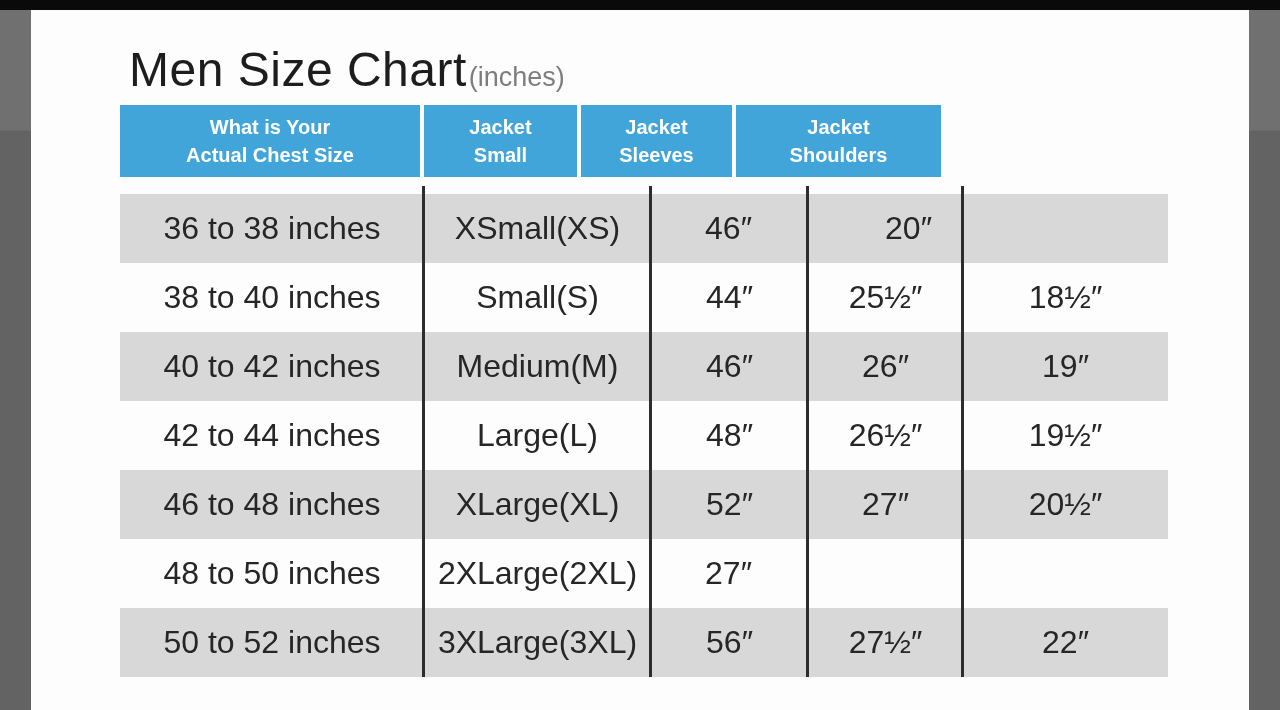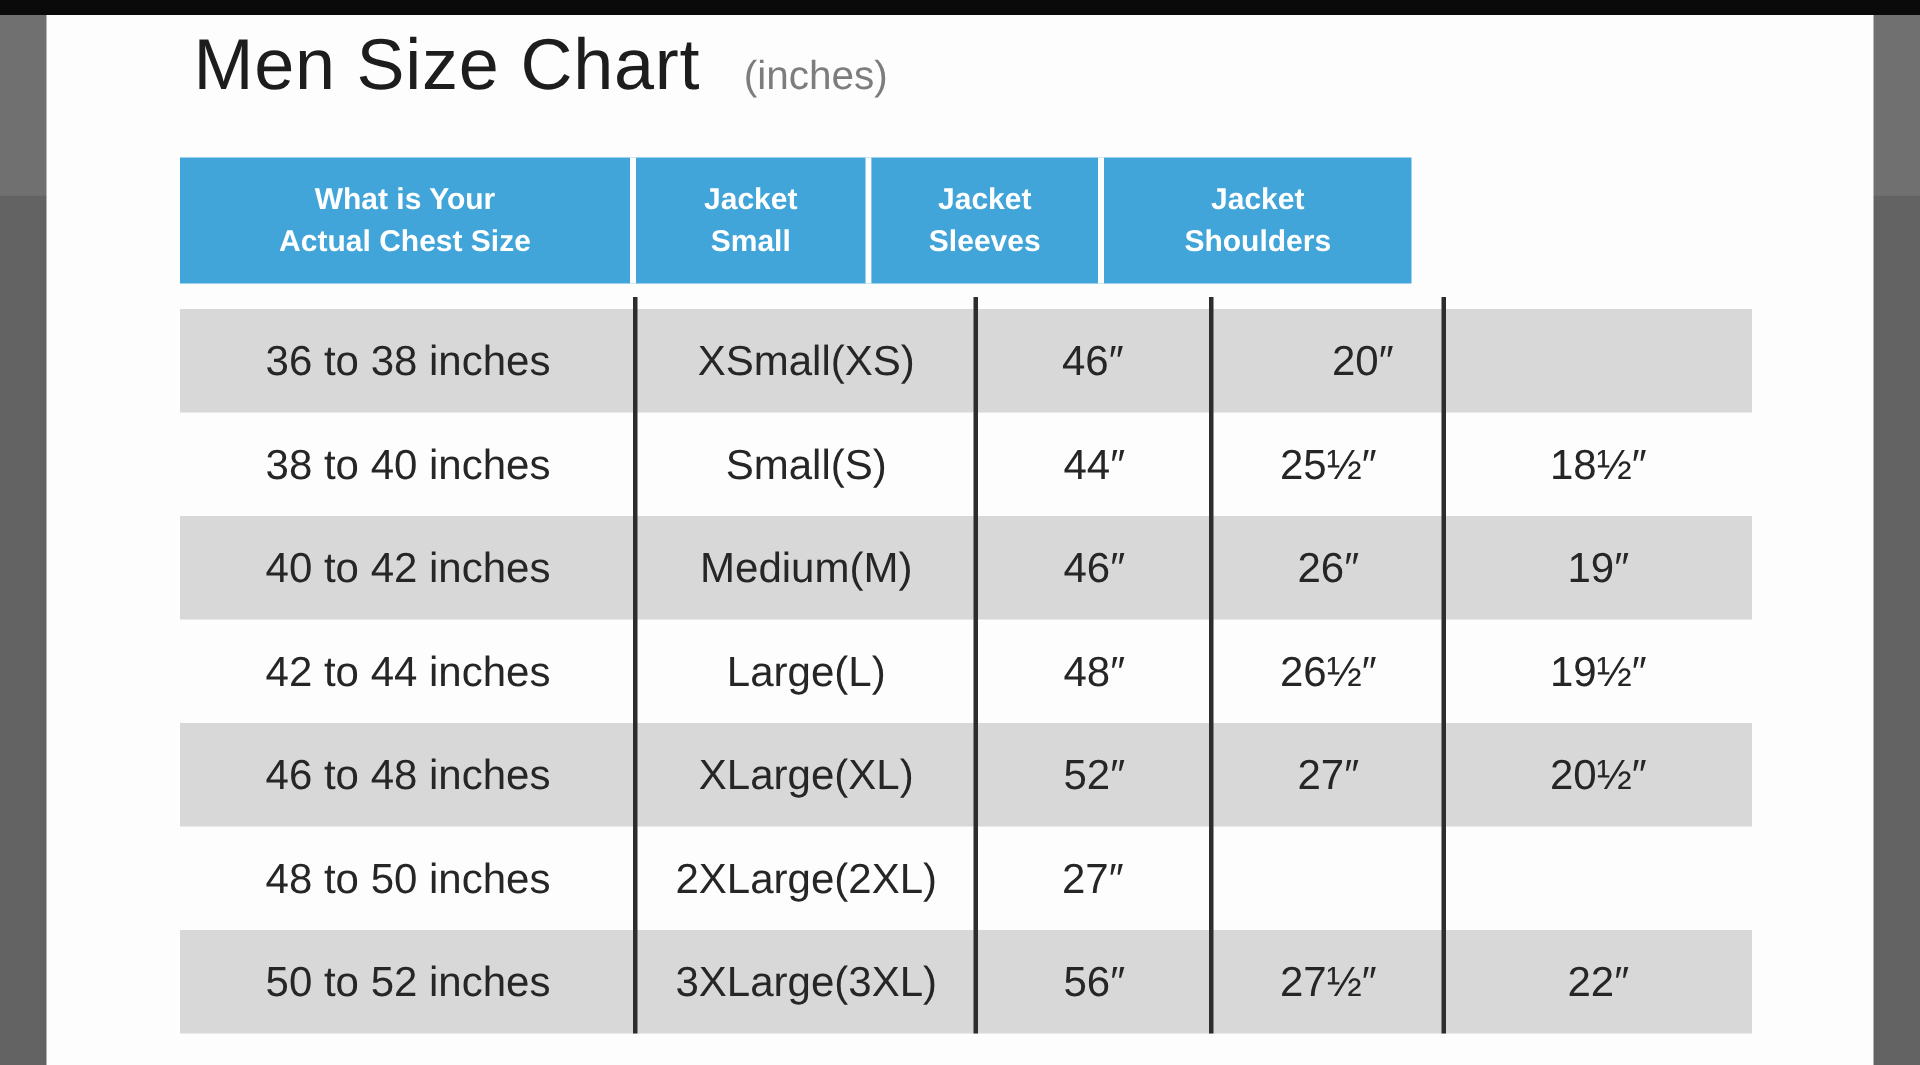--- a/index.html
+++ b/index.html
@@ -34,48 +34,48 @@
   }
   .side-strip.left{left:0}
   .side-strip.right{right:0}
 
   .title-wrap{
     position:absolute;left:129px;top:16px;
     display:flex;align-items:baseline;white-space:nowrap;
   }
   .title-main{
     font-size:48px;color:var(--title-color);
-    font-weight:500;letter-spacing:.5px;
+    font-weight:500;letter-spacing:.5px;margin-top:26px;
   }
   .title-suffix{
-    font-size:27px;color:var(--suffix-gray);margin-left:29px;
+    font-size:27px;color:var(--suffix-gray);margin-left:2px;
   }
 
   .size-table{position:absolute;left:120px;top:105px;width:1048px}
-  .header-row{display:flex;height:84px}
+  .header-row{display:flex;height:72px}
   .header-cell{
     background:var(--header-blue);
     color:var(--header-text);
     display:flex;flex-direction:column;justify-content:center;align-items:center;
     font-size:20px;line-height:28px;font-weight:bold;
     text-align:center;
   }
   .header-cell:not(:last-child){border-right:4px solid #fdfdfd}
   .c1{width:304px}
   .c2{width:227px}
   .c3{width:157px}
   .c4{width:155px}
   .c5{width:205px}
 
   .table-body{position:relative;margin-top:17px}
   .trow{display:flex;height:69px}
   .trow.gray{background:var(--row-gray)}
   .cell{
     display:flex;justify-content:center;align-items:center;
-    font-size:28px;color:var(--body-text);height:100%;
+    font-size:32px;color:var(--body-text);height:100%;
     text-align:left;
     border-radius:19px;
   }
   .divider{
     position:absolute;top:-8px;bottom:0;width:3px;
     background:var(--divider);
   }
   .divider.d1{left:302px}
   .divider.d2{left:529px}
   .divider.d3{left:686px}

